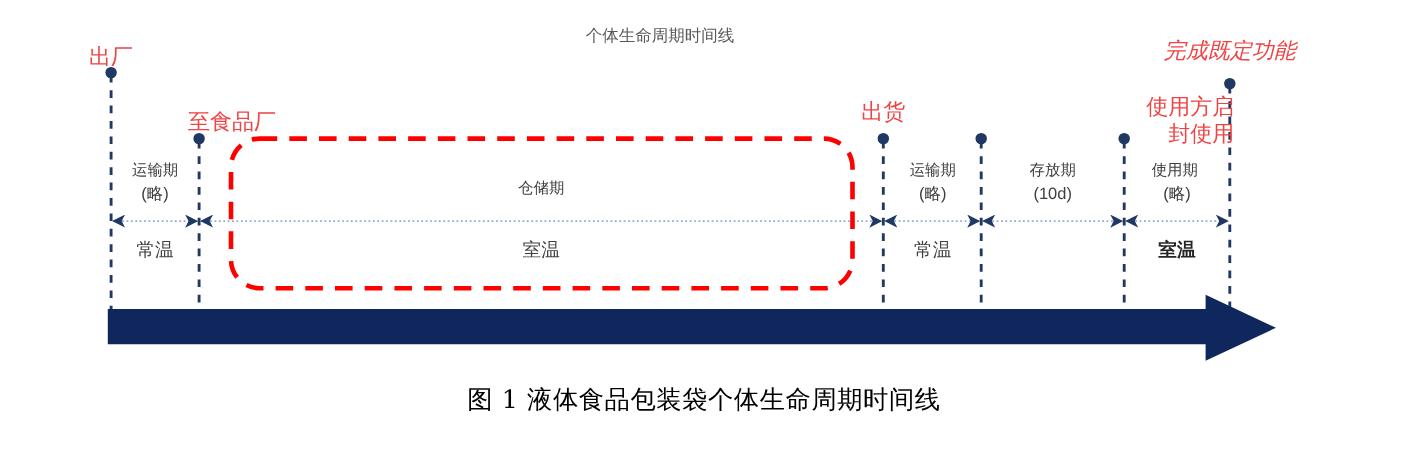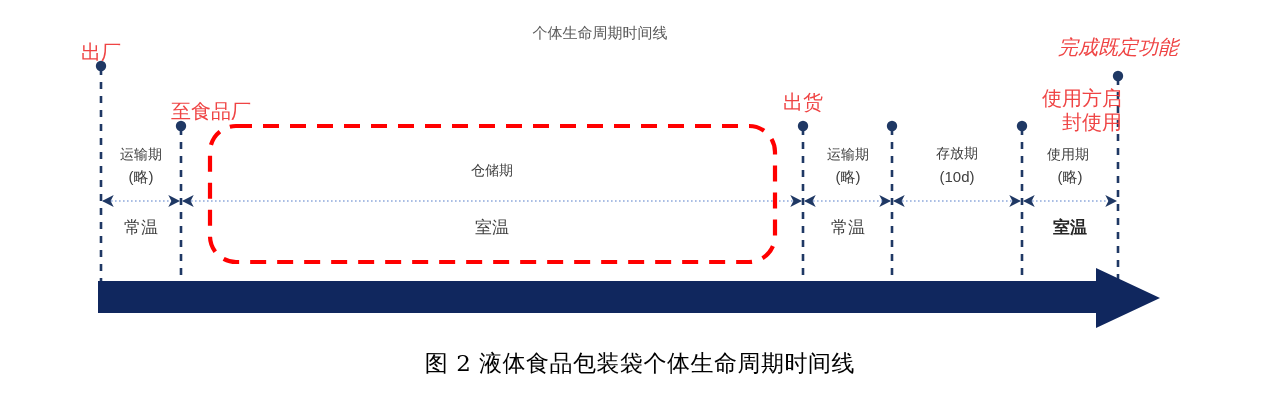--- a/index.html
+++ b/index.html
@@ -145,23 +145,23 @@
   <div class="txt phase-sub centered" style="left:141px; top:168px;">(略)</div>
   <div class="txt temp-label centered" style="left:141px; top:218px;">常温</div>
 
   <div class="txt phase-label centered" style="left:492px; top:162px;">仓储期</div>
   <div class="txt temp-label centered" style="left:492px; top:218px;">室温</div>
 
   <div class="txt phase-label centered" style="left:848px; top:146px;">运输期</div>
   <div class="txt phase-sub centered" style="left:848px; top:168px;">(略)</div>
   <div class="txt temp-label centered" style="left:848px; top:218px;">常温</div>
 
-  <div class="txt phase-label centered" style="left:957px; top:146px;font-family:Liberation Serif, serif;">存放期</div>
+  <div class="txt phase-label centered" style="left:957px; top:146px;">存放期</div>
   <div class="txt phase-sub centered" style="left:957px; top:168px;">(10d)</div>
   <div class="txt temp-label centered" style="left:957px; top:218px;"></div>
 
   <div class="txt phase-label centered" style="left:1068px; top:146px;">使用期</div>
   <div class="txt phase-sub centered" style="left:1070px; top:168px;">(略)</div>
   <div class="txt temp-label bold centered" style="left:1070px; top:218px;">室温</div>
 
-  <div class="figure-caption" style="top:348px;">图 2  液体食品包装袋个体生命周期时间线</div>
+  <div class="figure-caption" style="top:348px;">图 1  液体食品包装袋个体生命周期时间线</div>
 
 </div>
 
 </body></html>

